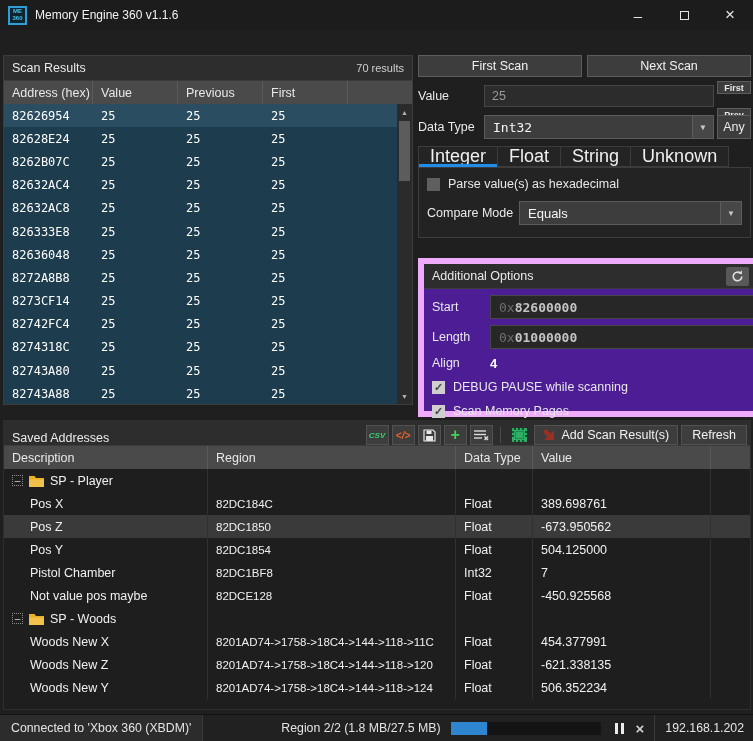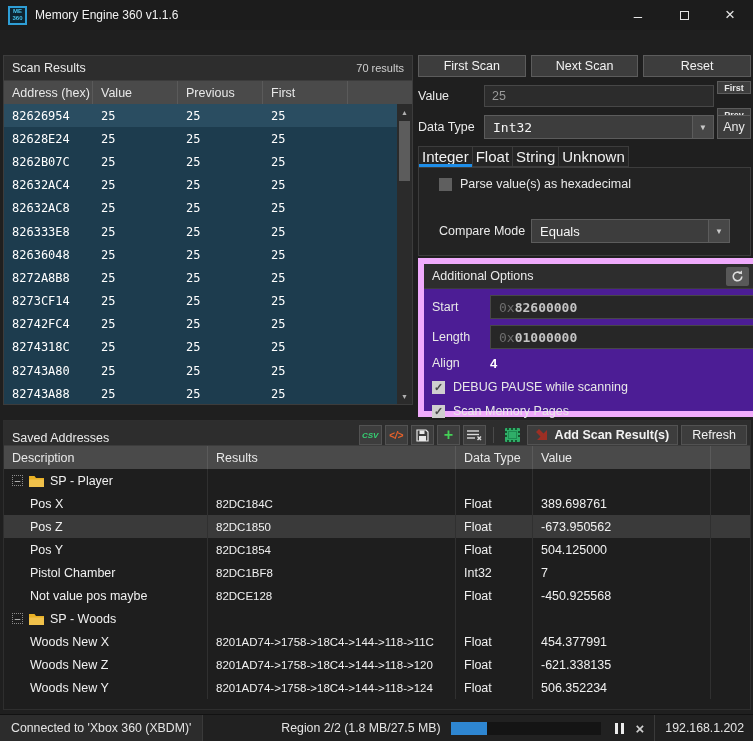--- a/index.html
+++ b/index.html
@@ -42,28 +42,28 @@
   .field-row { position:relative; display:flex; align-items:center; height:24px; margin-top:7px; padding-right:37px; }
   .field-label { width:66px; font-size:12.5px; color:#eaeaea; }
   .text-input { flex:1; height:22px; background:#2c2c2c; border:1px solid #474747; color:#9a9a9a; font-size:12.5px; display:flex; align-items:center; padding-left:7px; }
   .side-btn { position:absolute; right:0; width:34px; background:#3d3d3d; border:1px solid #5c5c5c; font-size:9px; font-weight:bold; color:#e8e8e8; display:flex; align-items:center; justify-content:center; }
   .first-btn{ top:-3px; height:13px; } .prev-btn{ top:24px; height:13px; }
   .any-btn { top:0; height:24px; font-size:12.5px; font-weight:normal; }
   .dropdown { flex:1; height:24px; background:#3d3d3d; border:1px solid #5c5c5c; display:flex; align-items:center; padding-left:8px; position:relative; font-size:13px; color:#f5f5f5; }
   .dd-mono { font-family:"DejaVu Sans Mono", monospace; }
   .dd-arrow { position:absolute; right:0; top:0; bottom:0; width:21px; display:flex; align-items:center; justify-content:center; font-size:8px; color:#c8c8c8; background:#474747; border-left:1px solid #5c5c5c; }
   .tabs { display:flex; height:21px; margin-top:7px; }
-  .tab { padding:0 3px; display:flex; align-items:center; font-size:15px; color:#f0f0f0; background:#242424; border:1px solid #3c3c3c; border-left:none; position:relative; }
+  .tab { padding:0 11px; display:flex; align-items:center; font-size:18px; color:#f0f0f0; background:#242424; border:1px solid #3c3c3c; border-left:none; position:relative; }
   .tab:first-child{ border-left:1px solid #3c3c3c; }
   .tab.active::after { content:""; position:absolute; left:0; right:0; bottom:-1px; height:3px; background:#1e8ee8; }
-  .tab-content { border:1px solid #3c3c3c; border-top:1px solid #3c3c3c; margin-top:0; padding:7px 20px 10px; background:#232323; }
+  .tab-content { border:1px solid #3c3c3c; border-top:1px solid #3c3c3c; margin-top:0; padding:7px 8px 10px; background:#232323; }
   .cb-row { display:flex; align-items:center; gap:8px; height:18px; font-size:12.5px; }
   .checkbox { width:13px; height:13px; background:#5f5f5f; flex:none; }
   .checkbox.checked { background:#cfcfcf; color:#4a4a4a; font-size:11px; font-weight:bold; display:flex; align-items:center; justify-content:center; }
-  .compare-row { display:flex; align-items:center; margin-top:24px; height:28px; }
+  .compare-row { display:flex; align-items:center; margin-top:6px; height:28px; }
   .compare-row .field-label { width:92px; }
 
   
   .addopts { position:absolute; left:418px; top:258px; width:368px; height:159px; border:6px solid #f0abfc; background:#4c1d95; }
   .addopts .panel-header { padding-right:4px; }
   .icon-btn { width:23px; height:19px; display:flex; align-items:center; justify-content:center; border-radius:2px; margin-left:4px; }
   .refresh-btn { background:#585858; }
   .grid-btn { background:#2fae68; }
   .opt-row { display:flex; align-items:center; margin:6px 8px 0; height:24px; }
   .opt-label { width:58px; font-size:12.5px; }
@@ -76,21 +76,21 @@
   
   .saved-panel { position:absolute; left:3px; top:420px; width:748px; height:290px; background:#1e1e1e; border:1px solid #2e2e2e; }
   .saved-toolbar { margin-left:auto; display:flex; align-items:center; gap:3px; }
   .tool-btn { height:20px; background:#3d3d3d; border:1px solid #525252; display:flex; align-items:center; justify-content:center; }
   .tool-sm { width:23px;font-style:italic; }
   .csv-text { color:#35d073; font-size:8px; font-weight:bold; }
   .code-text { color:#e8622b; font-size:10px; font-weight:bold; }
   .plus-text { color:#45d157; font-size:16px; font-weight:bold; line-height:1; }
   .tool-divider { width:1px; height:16px; background:#4a4a4a; margin:0 4px; }
   .chip-btn { width:23px; height:20px; display:flex; align-items:center; justify-content:center; background:transparent; border:none; }
-  .add-results-btn { padding:0 8px; gap:6px; font-size:12.5px; color:#f2f2f2;font-weight:bold; }
+  .add-results-btn { padding:0 8px; gap:6px; font-size:12.5px; color:#f2f2f2; }
   .refresh-text-btn { padding:0 10px; font-size:12.5px; color:#f2f2f2; }
   .saved-panel .c0{width:204px} .saved-panel .c1{width:248px} .saved-panel .c2{width:77px} .saved-panel .c3{width:178px} .saved-panel .c4{flex:1; border-right:none}
   .saved-body { position:relative; }
   .saved-row { display:flex; height:23px; align-items:center; font-size:12.5px; color:#f0f0f0; }
   .saved-row.sel { background:#3a3a3a; }
   .svc { height:100%; display:flex; align-items:center; padding-left:8px; border-right:1px solid #303030; overflow:hidden; white-space:nowrap; }
   .svc.addr { font-size:11.5px; }
   .svc.ind { padding-left:26px; }
   .grp-wrap { display:flex; align-items:center; gap:6px; }
   .expander { width:11px; height:11px; border:1px dotted #8d8d8d; color:#d8d8d8; font-size:10px; line-height:9px; text-align:center; flex:none; }
@@ -228,21 +228,20 @@
         <div class="sb-thumb"></div>
         <div class="sb-arrow sb-down">▼</div>
       </div>
     </div>
   </div>
 
   <div class="right-panel">
     <div class="scan-buttons">
       <div class="btn">First Scan</div>
       <div class="btn">Next Scan</div>
-      <div class="btn">Reset</div>
     </div>
 
     <div class="field-row">
       <div class="field-label">Value</div>
       <div class="text-input">25</div>
       <div class="side-btn first-btn">First</div>
       <div class="side-btn prev-btn">Prev</div>
     </div>
 
     <div class="field-row">
@@ -384,21 +383,21 @@
           <svg width="13" height="12" viewBox="0 0 13 12">
               <polygon points="3,0 7.5,4.5 11,1 11,11 1,11 4.5,7.5 0,3" fill="#9c2f24"></polygon>
             </svg>
           <span>Add Scan Result(s)</span>
         </span>
         <span class="tool-btn refresh-text-btn">Refresh</span>
       </span>
     </div>
     <div class="thead">
       <div class="th c0">Description</div>
-      <div class="th c1">Results</div>
+      <div class="th c1">Region</div>
       <div class="th c2">Data Type</div>
       <div class="th c3">Value</div>
       <div class="th c4"></div>
     </div>
     <div class="saved-body">
         <div class="saved-row">
           <div class="svc c0">
             <span class="grp-wrap">
               <span class="expander">–</span>
               <svg width="15" height="12" viewBox="0 0 15 12" style="flex:none">

